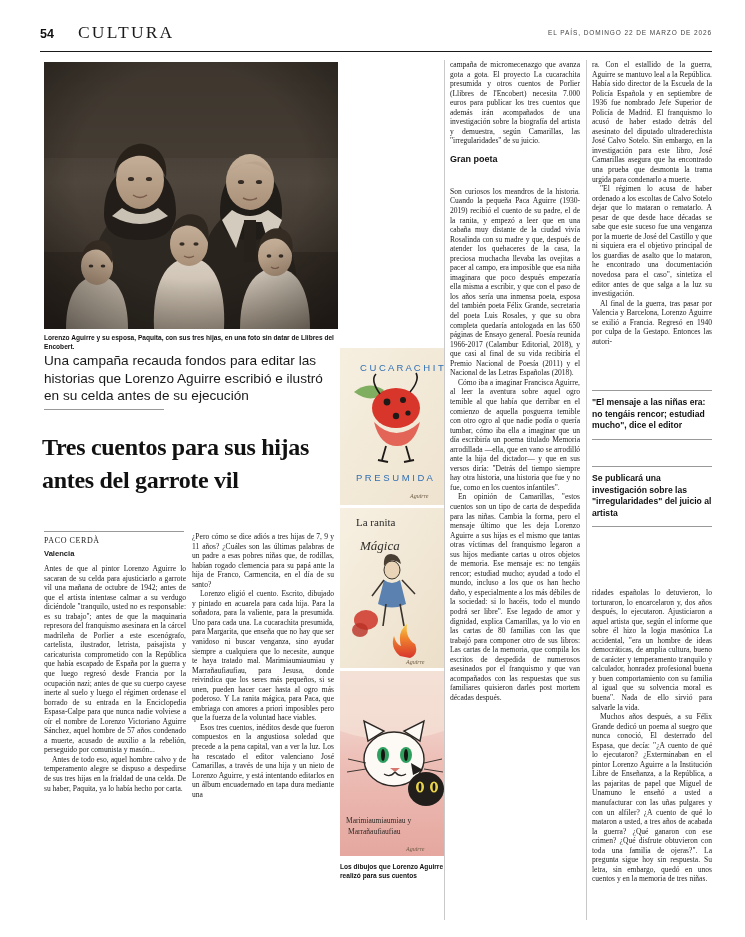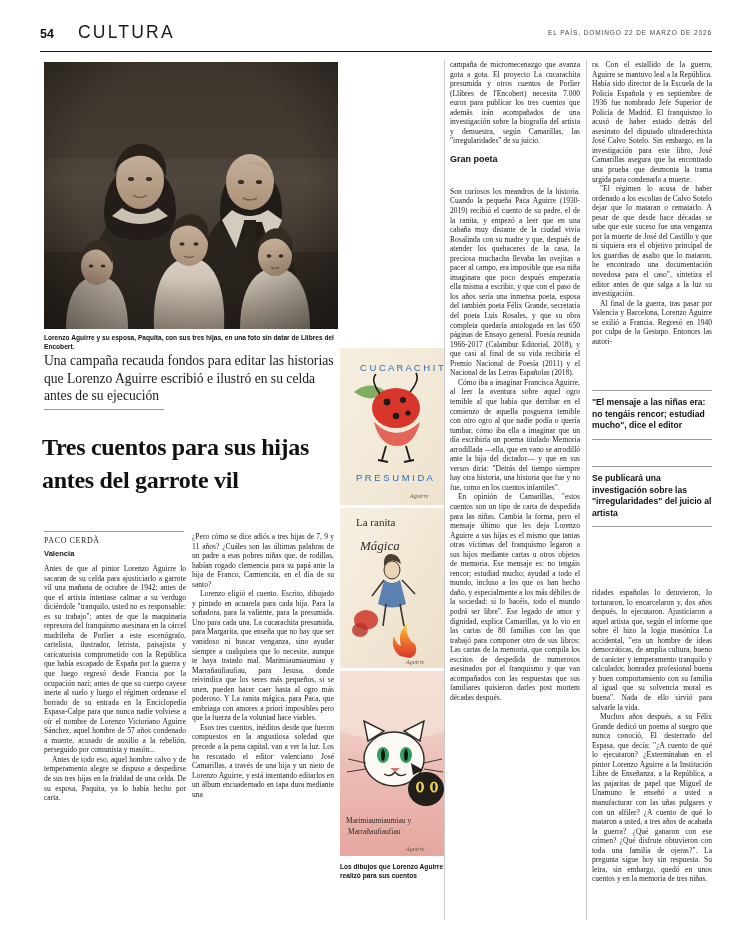--- a/index.html
+++ b/index.html
@@ -35,21 +35,21 @@
     left: 0; top: 5px;
     font-family: "Liberation Sans", sans-serif;
     font-weight: bold;
     font-size: 12.5px;
     letter-spacing: 0px;
     color: #111;
   }
   .section-name {
     position: absolute;
     left: 38px; top: 0px;
-    font-family: Liberation Sans, sans-serif;
+    font-family: Liberation Serif, serif;
     font-size: 17.5px;
     letter-spacing: 2.2px;
     color: #1a1a1a;
   }
   .masthead-date {
     position: absolute;
     right: 0; top: 7px;
     font-family: "Liberation Sans", sans-serif;
     font-size: 6.5px;
     letter-spacing: 0.9px;
@@ -81,21 +81,21 @@
     font-size: 6.6px;
     line-height: 9px;
     color: #111;
   }
 
   
   .kicker {
     position: absolute;
     left: 44px; top: 352px;
     width: 290px;
-    font-family: Liberation Serif, serif;
+    font-family: Liberation Sans, sans-serif;
     font-size: 13.6px;
     line-height: 17.6px;
     color: #1a1a1a;
   }
   .rule-head {
     position: absolute;
     left: 44px; top: 409px;
     width: 120px;
     height: 1px;
     background: #999;
@@ -312,21 +312,21 @@
   <div class="rule-head"></div>
   <h1 class="headline">Tres cuentos para sus hijas antes del garrote vil</h1>
   <div class="rule-byline"></div>
   <div class="byline">
     <span class="author">PACO CERDÀ</span>
     <span class="city">Valencia</span>
   </div>
 
   <div class="col" id="col1">
     <p class="first">Antes de que al pintor Lorenzo Aguirre lo sacaran de su celda para ajusticiarlo a garrote vil una mañana de octubre de 1942; antes de que el artista intentase calmar a su verdugo diciéndole "tranquilo, usted no es responsable: es su trabajo"; antes de que la maquinaria represora del franquismo asesinara en la cárcel madrileña de Porlier a este escenógrafo, cartelista, ilustrador, letrista, paisajista y caricaturista comprometido con la República que había escapado de España por la guerra y que luego regresó desde Francia por la ocupación nazi; antes de que su cuerpo cayese inerte al suelo y luego el régimen ordenase el borrado de su entrada en la Enciclopedia Espasa-Calpe para que nunca nadie volviese a oír el nombre de Lorenzo Victoriano Aguirre Sánchez, aquel hombre de 57 años condenado a muerte, acusado de auxilio a la rebelión, perseguido por comunista y masón...</p>
-    <p>Antes de todo eso, aquel hombre calvo y de temperamento alegre se dispuso a despedirse de sus tres hijas en la frialdad de una celda. De su esposa, Paquita, ya lo había hecho por carta.</p>
+    <p>Antes de todo eso, aquel hombre calvo y de temperamento alegre se dispuso a despedirse de sus tres hijas en la frialdad de una celda. De su haber, Paquita, ya lo había hecho por carta.</p>
   </div>
 
   <div class="col" id="col2">
     <p class="first">¿Pero cómo se dice adiós a tres hijas de 7, 9 y 11 años? ¿Cuáles son las últimas palabras de un padre a esas pobres niñas que, de rodillas, habían rogado clemencia para su papá ante la hija de Franco, Carmencita, en el día de su santo?</p>
     <p>Lorenzo eligió el cuento. Escrito, dibujado y pintado en acuarela para cada hija. Para la soñadora, para la valiente, para la presumida. Uno para cada una. La cucarachita presumida, para Margarita, que enseña que no hay que ser vanidoso ni buscar venganza, sino ayudar siempre a cualquiera que lo necesite, aunque te haya tratado mal. Marimiaumiaumiau y Marrañaufiaufiau, para Jesusa, donde reivindica que los seres más pequeños, si se unen, pueden hacer caer hasta al ogro más poderoso. Y La ranita mágica, para Paca, que embriaga con amores a priori imposibles pero que la fuerza de la voluntad hace viables.</p>
     <p>Esos tres cuentos, inéditos desde que fueron compuestos en la angustiosa soledad que precede a la pena capital, van a ver la luz. Los ha rescatado el editor valenciano José Camarillas, a través de una hija y un nieto de Lorenzo Aguirre, y está intentando editarlos en un álbum encuadernado en tapa dura mediante una</p>
   </div>
 
   <div class="col" id="col3">
     <p class="first">campaña de micromecenazgo que avanza gota a gota. El proyecto La cucarachita presumida y otros cuentos de Porlier (Llibres de l'Encobert) necesita 7.000 euros para publicar los tres cuentos que además irán acompañados de una investigación sobre la biografía del artista y demuestra, según Camarillas, las "irregularidades" de su juicio.</p>

